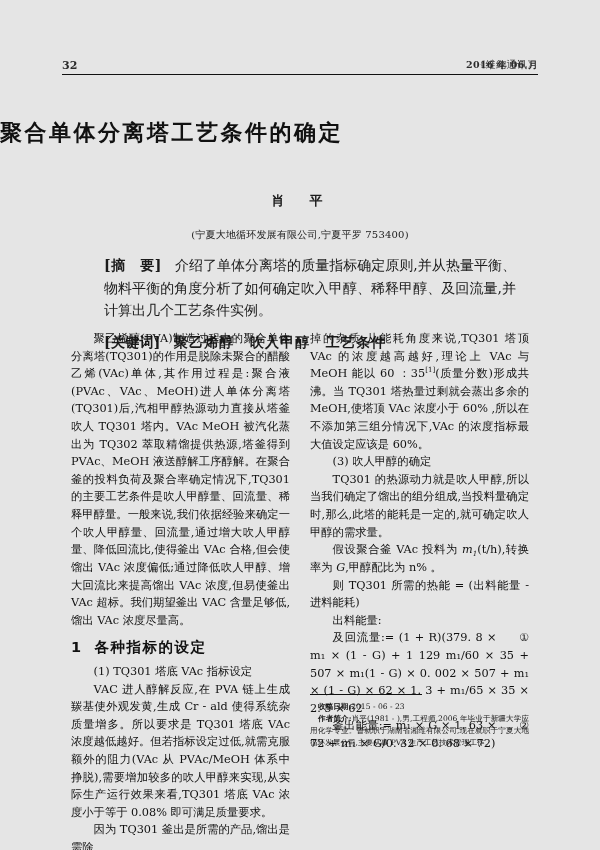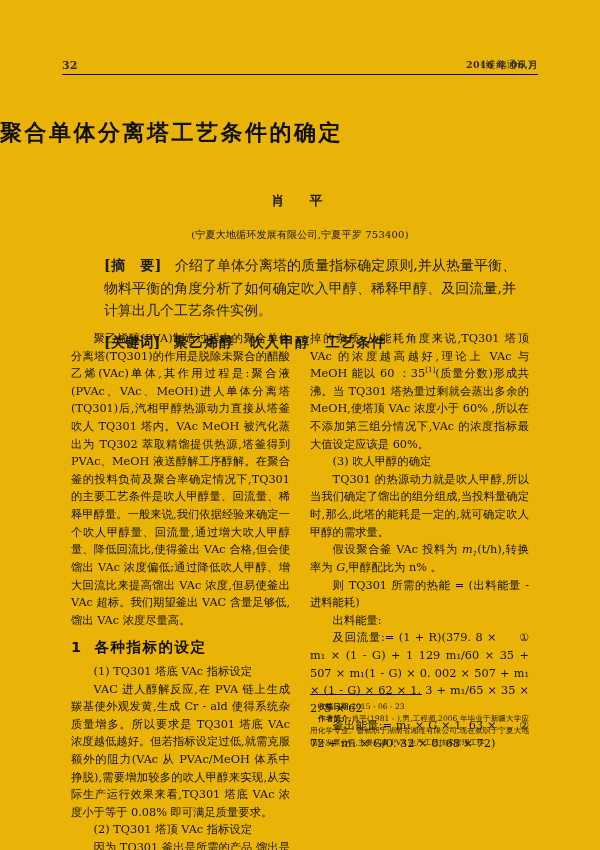--- a/index.html
+++ b/index.html
@@ -11,21 +11,21 @@
     width: 600px;
     height: 850px;
     font-family: "DejaVu Serif", "Liberation Serif", serif;
     color: #1a1a1a;
     position: relative;
     overflow: hidden;
   }
   .page {
     position: absolute;
     inset: 0;
-    background: #eab308;
+    background: #e5e5e5;
   }
 
   
   .runhead {
     position: absolute;
     left: 62px;
     right: 62px;
     top: 52px;
     height: 20px;
     display: flex;
@@ -200,21 +200,20 @@
 
   <div class="col col-left">
     <p>聚乙烯醇(PVA)制造过程中的聚合单体分离塔(TQ301)的作用是脱除未聚合的醋酸乙烯(VAc)单体,其作用过程是:聚合液(PVAc、VAc、MeOH)进人单体分离塔(TQ301)后,汽相甲醇热源动力直接从塔釜吹人 TQ301 塔内。VAc MeOH 被汽化蒸出为 TQ302 萃取精馏提供热源,塔釜得到 PVAc、MeOH 液送醇解工序醇解。在聚合釜的投料负荷及聚合率确定情况下,TQ301 的主要工艺条件是吹人甲醇量、回流量、稀释甲醇量。一般来说,我们依据经验来确定一个吹人甲醇量、回流量,通过增大吹人甲醇量、降低回流比,使得釜出 VAc 合格,但会使馏出 VAc 浓度偏低;通过降低吹人甲醇、增大回流比来提高馏出 VAc 浓度,但易使釜出 VAc 超标。我们期望釜出 VAC 含量足够低,馏出 VAc 浓度尽量高。</p>
 
     <h2 class="sec">
       <span class="num">1</span><span>各种指标的设定</span>
     </h2>
 
     <p>(1) TQ301 塔底 VAc 指标设定</p>
     <p>VAC 进人醇解反应,在 PVA 链上生成羰基使外观发黄,生成 Cr - ald 使得系统杂质量增多。所以要求是 TQ301 塔底 VAc 浓度越低越好。但若指标设定过低,就需克服额外的阻力(VAc 从 PVAc/MeOH 体系中挣脱),需要增加较多的吹人甲醇来实现,从实际生产运行效果来看,TQ301 塔底 VAc 浓度小于等于 0.08% 即可满足质量要求。</p>
-    <p>(2) TQ301 塔顶 VAc 指标设定</p>
     <p>因为 TQ301 釜出是所需的产品,馏出是需除</p>
   </div>
 
   <div class="col col-right">
     <p class="noind"><span>掉的杂质,从能耗角度来说,TQ301 塔顶 VAc 的浓度越高越好,理论上 VAc 与 MeOH 能以 60 ：35</span><sup>[1]</sup><span>(质量分数)形成共沸。当 TQ301 塔热量过剩就会蒸出多余的 MeOH,使塔顶 VAc 浓度小于 60% ,所以在不添加第三组分情况下,VAc 的浓度指标最大值设定应该是 60%。</span></p>
 
     <p>(3) 吹人甲醇的确定</p>
     <p>TQ301 的热源动力就是吹人甲醇,所以当我们确定了馏出的组分组成,当投料量确定时,那么,此塔的能耗是一定的,就可确定吹人甲醇的需求量。</p>
 
     <p><span>假设聚合釜 VAc 投料为 </span><var><span>m</span><sub>1</sub></var><span>(t/h),转换率为 </span><var>G</var><span>,甲醇配比为 n% 。</span></p>

